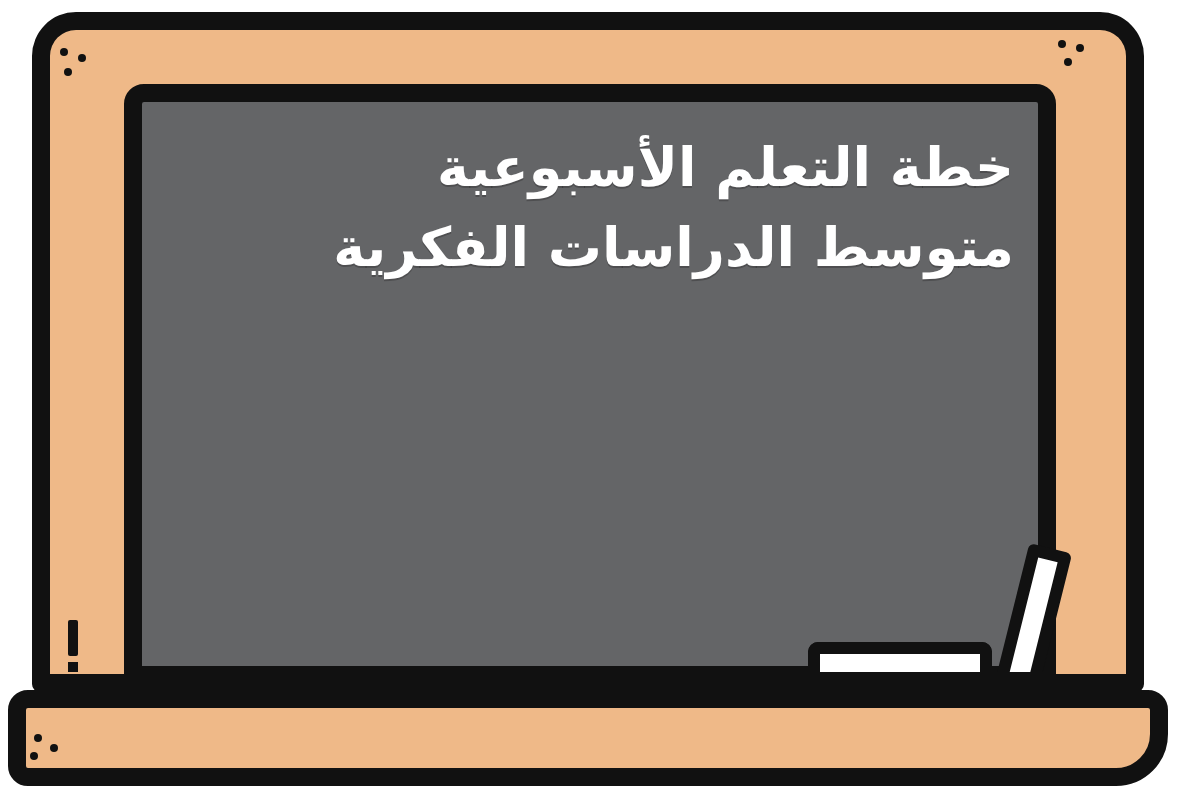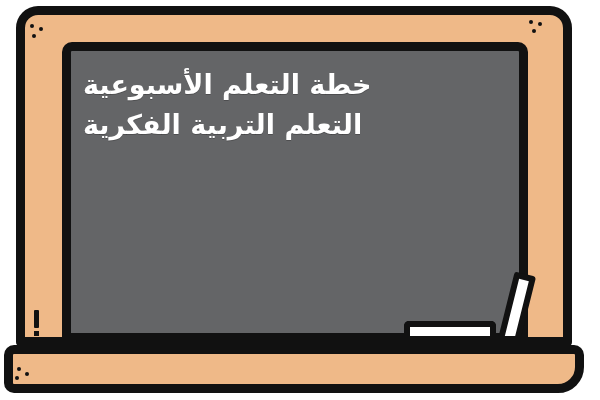--- a/index.html
+++ b/index.html
@@ -48,21 +48,21 @@
     overflow: hidden;
   }
 
   
   .board-text {
     position: absolute;
     left: 0;
     right: 0;
     top: 14px;
     direction: rtl;
-    text-align: left;
+    text-align: right;
     color: #ffffff;
     font-weight: bold;
     font-size: 27px;
     line-height: 1.48;
     padding: 0 12px;
     box-sizing: border-box;
     text-shadow: 0 1px 0 rgba(0,0,0,0.22);
     letter-spacing: 0px;
   }
   .board-text .line {
@@ -192,21 +192,21 @@
   </span>
 
   <span class="rail-mark">
     <span class="stem"></span>
     <span class="dot"></span>
   </span>
 
   <div class="board-inner">
     <div class="board-text">
       <span class="line">خطة التعلم الأسبوعية</span>
-      <span class="line">التعلم التربية الفكرية</span>
+      <span class="line">متوسط الدراسات الفكرية</span>
     </div>
   </div>
 
   <div class="chalk"></div>
 
   <div class="eraser"></div>
 
   <div class="lip-shadow"></div>
 
   <div class="tray"></div>

